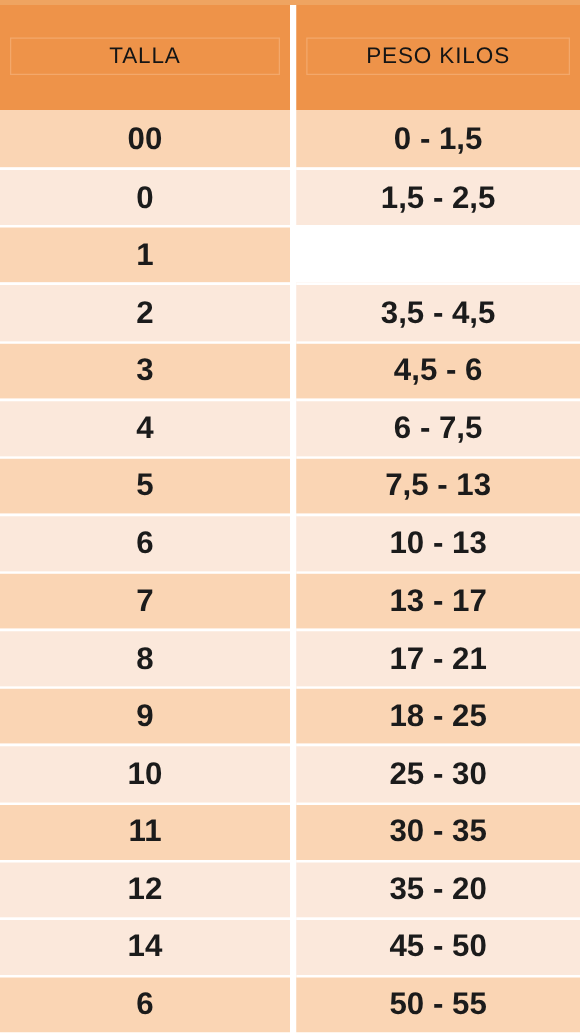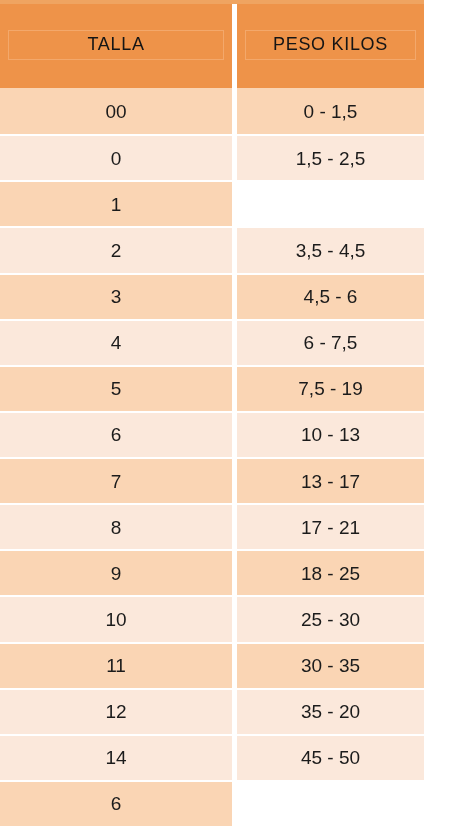--- a/index.html
+++ b/index.html
@@ -8,21 +8,21 @@
   }
   body {
     width: 466px;
     height: 826px;
     background: #ffffff;
     font-family: "Liberation Sans", sans-serif;
     overflow: hidden;
   }
 
   .size-table {
-    width: 424px;
+    width: 464px;
     height: 826px;
     display: flex;
     flex-direction: column;
     background: #ffffff;
   }
 
   
   .table-header {
     display: flex;
     height: 88px;
@@ -86,23 +86,24 @@
     background: #ffffff;
   }
   .data-cell {
     display: flex;
     align-items: center;
     justify-content: center;
     box-sizing: border-box;
     height: 100%;
   }
   .data-cell .cell-text {
-    font-size: 19px;
+    font-size: 25px;
     color: #1b1b1b;
     line-height: 1;
+    font-weight: bold;
   }
 
   
   .table-row.odd  .data-cell { background: #fad5b4; }
   .table-row.even .data-cell { background: #fbe8db; }
 
   
   .table-row + .table-row .data-cell {
     border-top: 2px solid #ffffff;
   }
@@ -173,21 +174,21 @@
         <div class="data-cell col-right">
           <span class="cell-text">6 - 7,5</span>
         </div>
       </div>
       <div class="table-row odd">
         <div class="data-cell col-left">
           <span class="cell-text">5</span>
         </div>
         <div class="col-gap"></div>
         <div class="data-cell col-right">
-          <span class="cell-text">7,5 - 19</span>
+          <span class="cell-text">7,5 - 13</span>
         </div>
       </div>
       <div class="table-row even">
         <div class="data-cell col-left">
           <span class="cell-text">6</span>
         </div>
         <div class="col-gap"></div>
         <div class="data-cell col-right">
           <span class="cell-text">10 - 13</span>
         </div>
@@ -253,16 +254,19 @@
         <div class="col-gap"></div>
         <div class="data-cell col-right">
           <span class="cell-text">45 - 50</span>
         </div>
       </div>
       <div class="table-row odd">
         <div class="data-cell col-left">
           <span class="cell-text">6</span>
         </div>
         <div class="col-gap"></div>
+        <div class="data-cell col-right">
+          <span class="cell-text">50 - 55</span>
+        </div>
       </div>
     </div>
 
 </div>
 
 </body></html>

